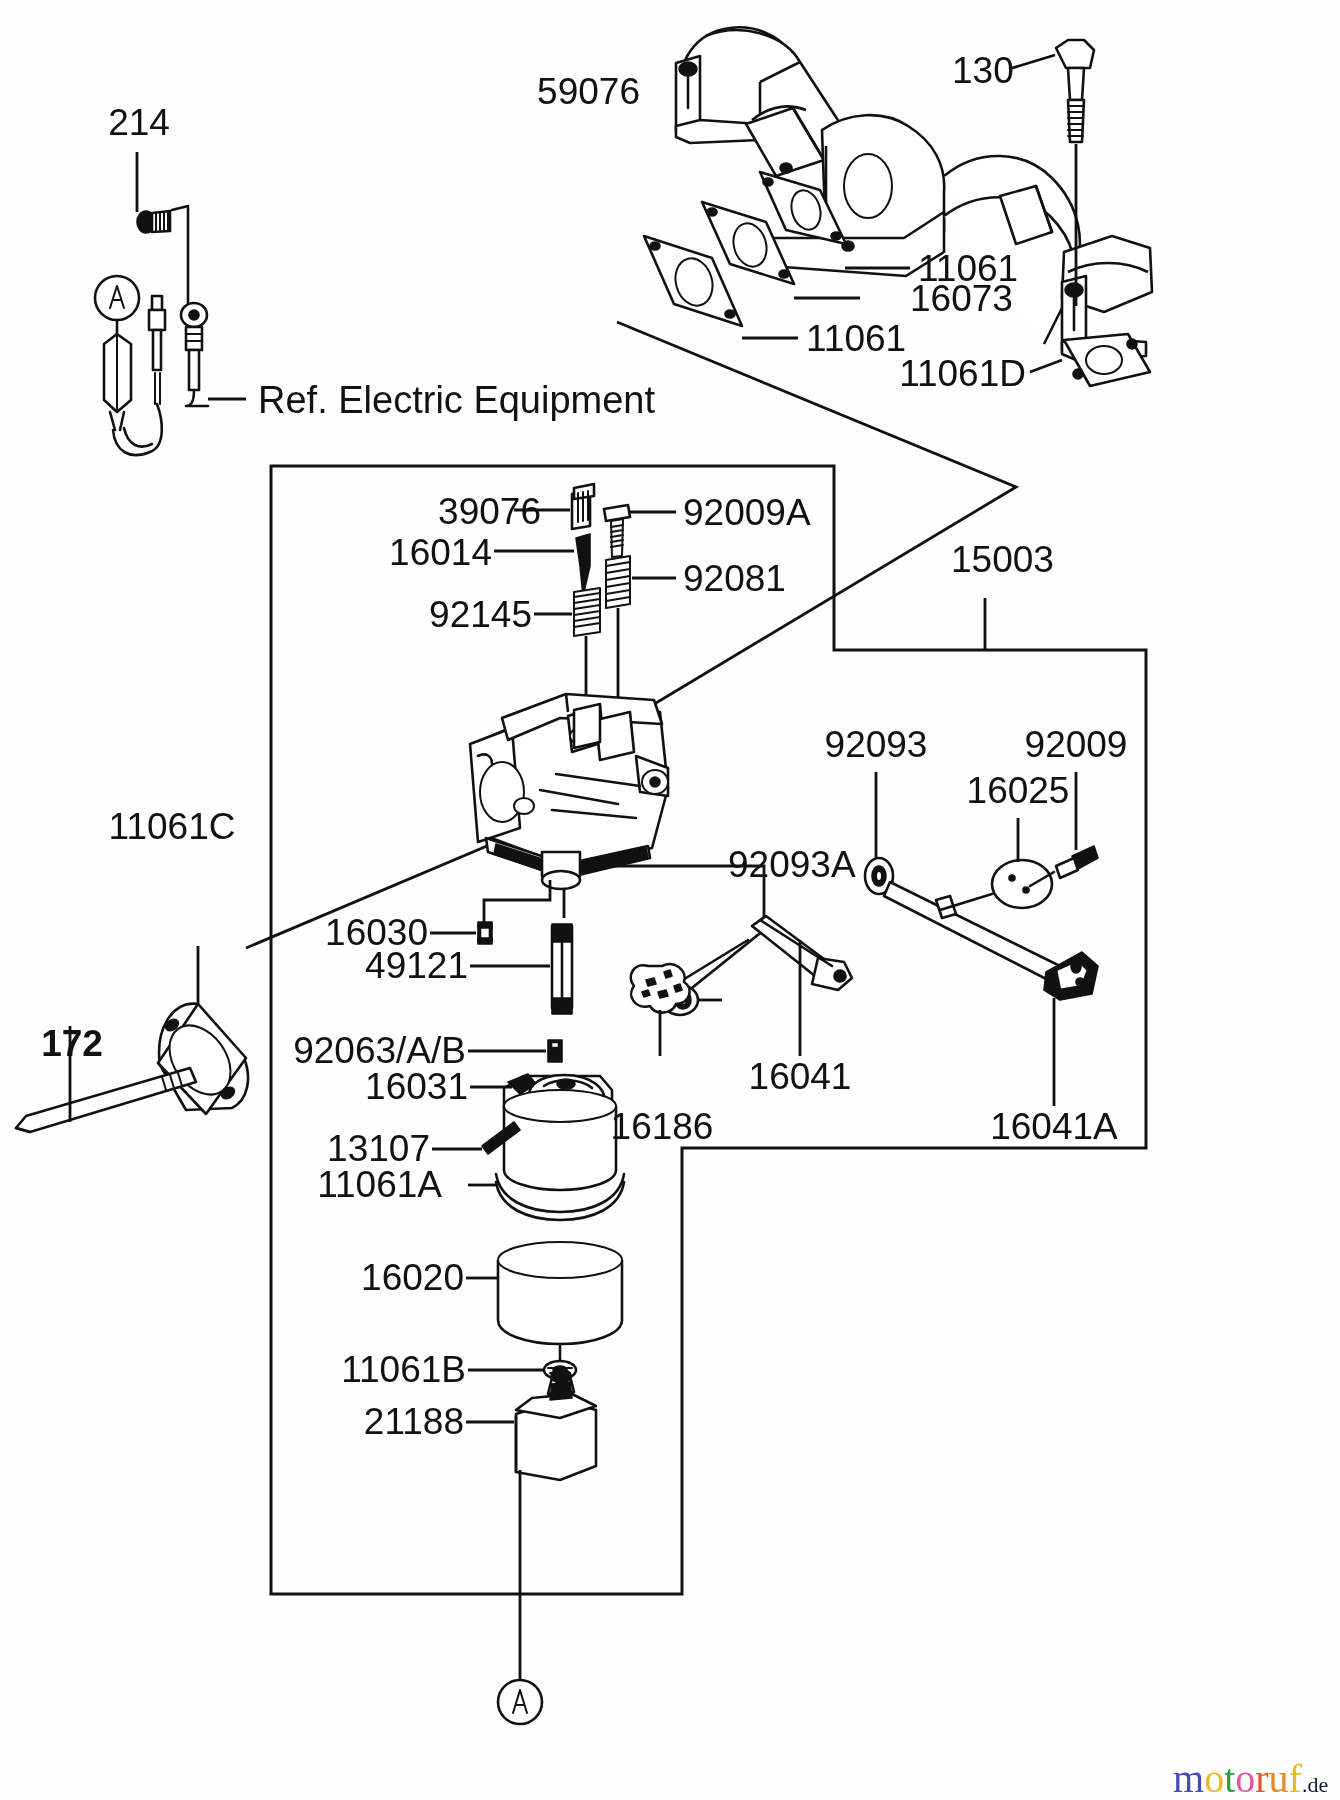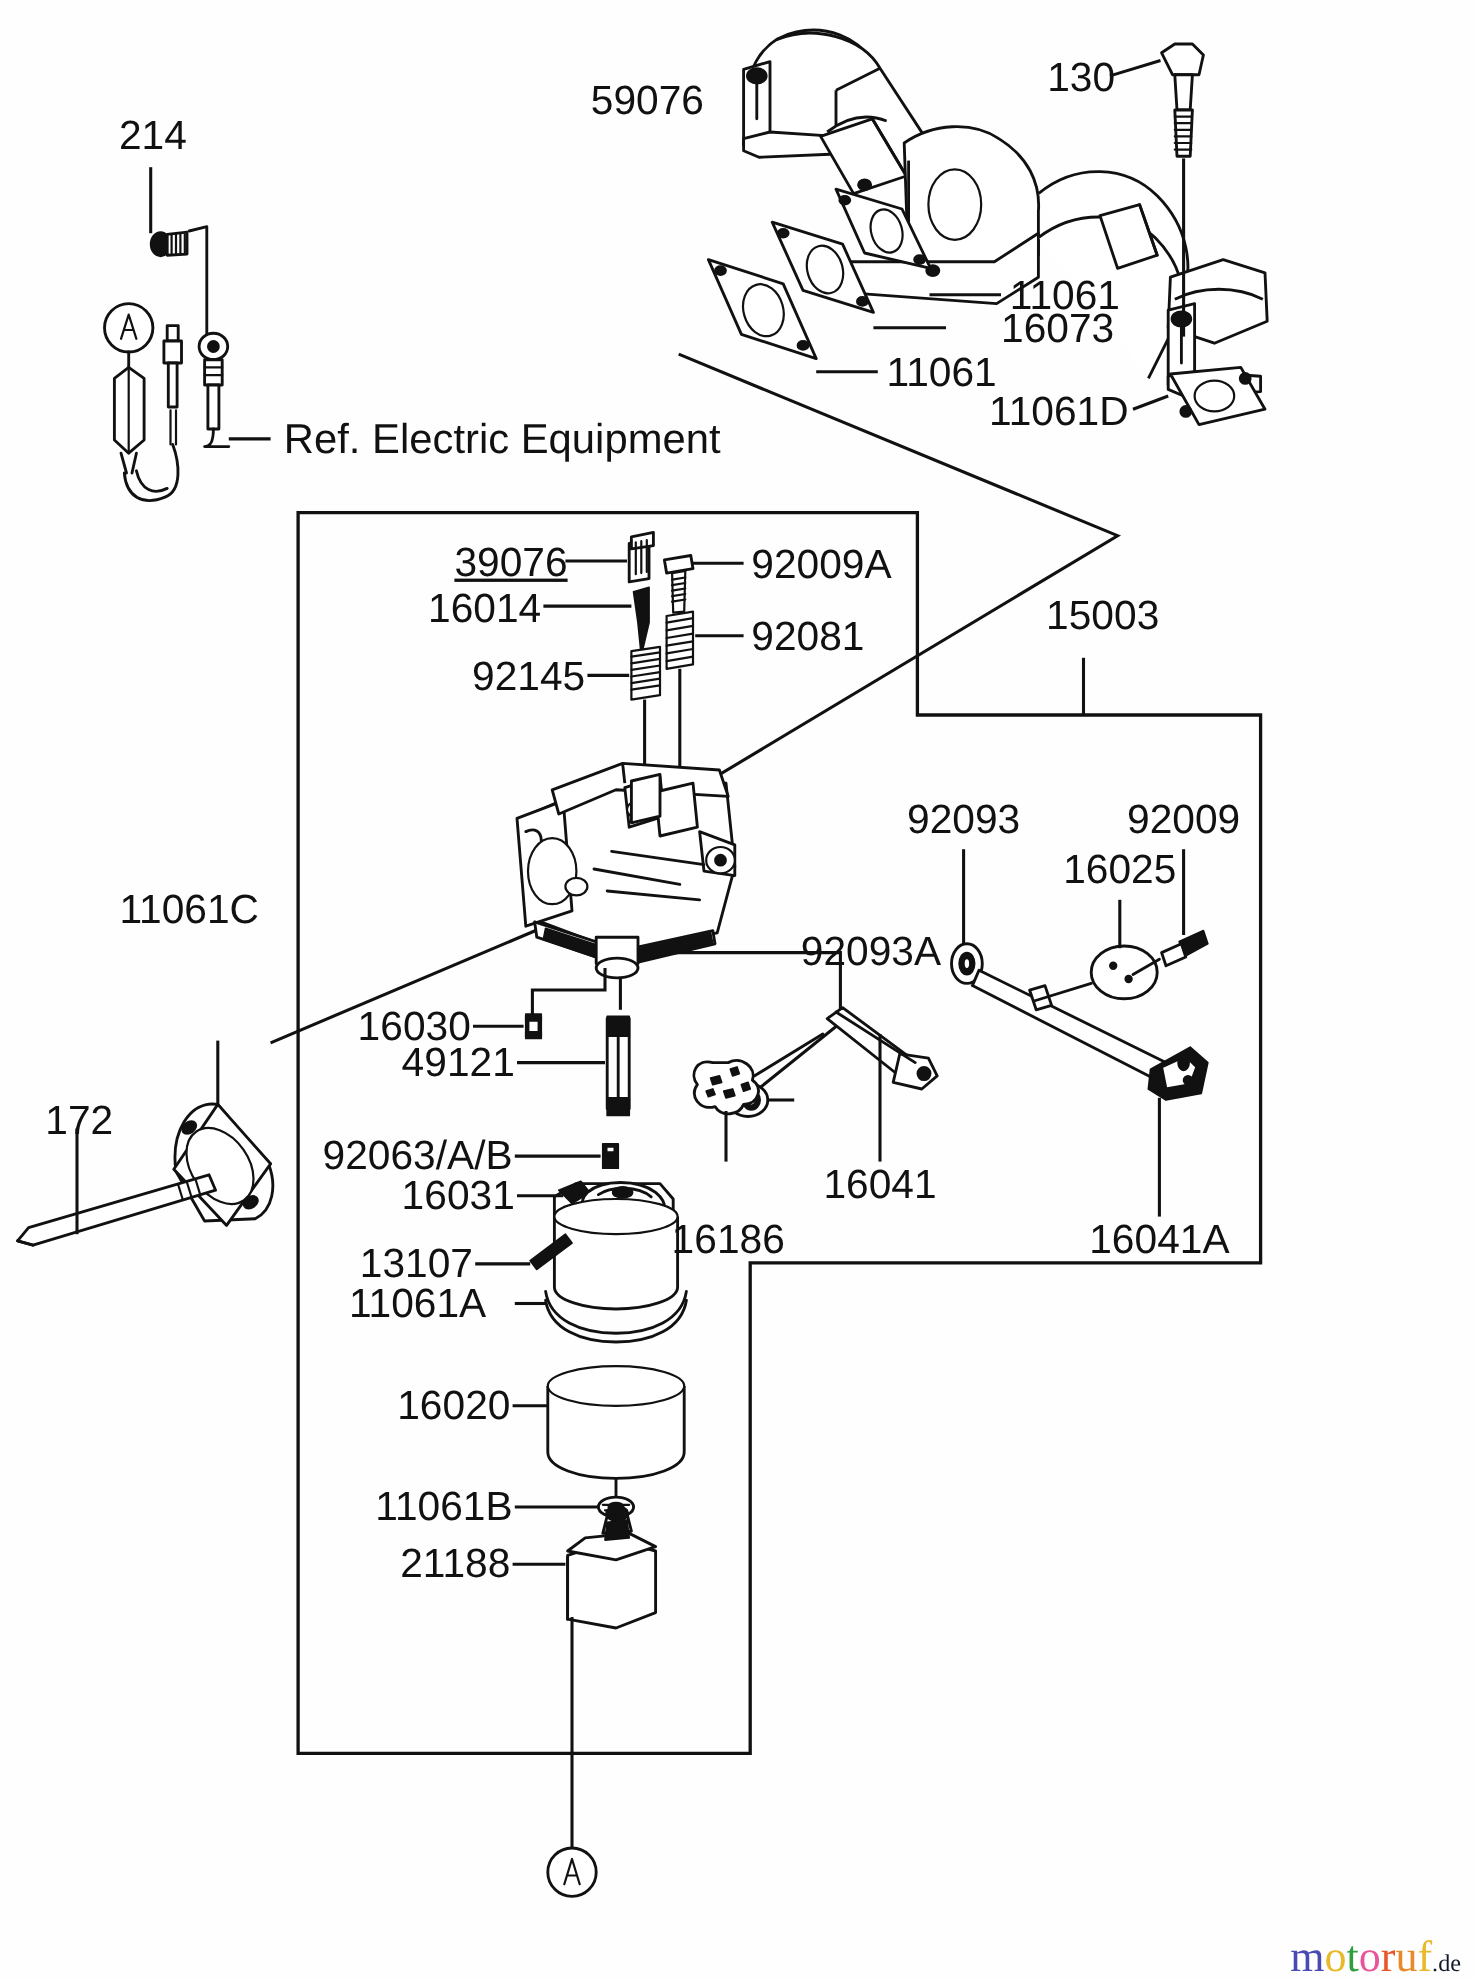--- a/index.html
+++ b/index.html
@@ -391,21 +391,21 @@
   <div class="lbl" style="left:918px;top:250px;">11061</div>
 
   <div class="lbl" style="left:868px;top:280px;margin-left:42px;">16073</div>
 
   <div class="lbl" style="left:806px;top:320px;">11061</div>
 
   <div class="lbl r" style="left:1026px;top:355px;">11061D</div>
 
   <div class="lbl reftxt" style="left:258px;top:381px;">Ref. Electric Equipment</div>
 
-  <div class="lbl r" style="left:516px;top:493px;text-decoration:underline;">39076</div>
+  <div class="lbl r" style="left:541px;top:493px;">39076</div>
 
   <div class="lbl" style="left:683px;top:494px;">92009A</div>
 
   <div class="lbl r" style="left:492px;top:534px;">16014</div>
 
   <div class="lbl" style="left:683px;top:560px;">92081</div>
 
   <div class="lbl r" style="left:532px;top:596px;">92145</div>
 
   <div class="lbl" style="left:951px;top:541px;">15003</div>
@@ -413,21 +413,21 @@
   <div class="lbl c" style="left:876px;top:726px;">92093</div>
 
   <div class="lbl c" style="left:1076px;top:726px;">92009</div>
 
   <div class="lbl c" style="left:1018px;top:772px;">16025</div>
 
   <div class="lbl c" style="left:172px;top:808px;">11061C</div>
 
   <div class="lbl" style="left:728px;top:846px;">92093A</div>
 
-  <div class="lbl c" style="left:72px;top:1000px;">172</div>
+  <div class="lbl c" style="left:72px;top:1025px;font-weight:bold;">172</div>
 
   <div class="lbl r" style="left:428px;top:914px;">16030</div>
 
   <div class="lbl r" style="left:468px;top:947px;">49121</div>
 
   <div class="lbl c" style="left:800px;top:1058px;">16041</div>
 
   <div class="lbl c" style="left:662px;top:1108px;">16186</div>
 
   <div class="lbl c" style="left:1054px;top:1108px;">16041A</div>

